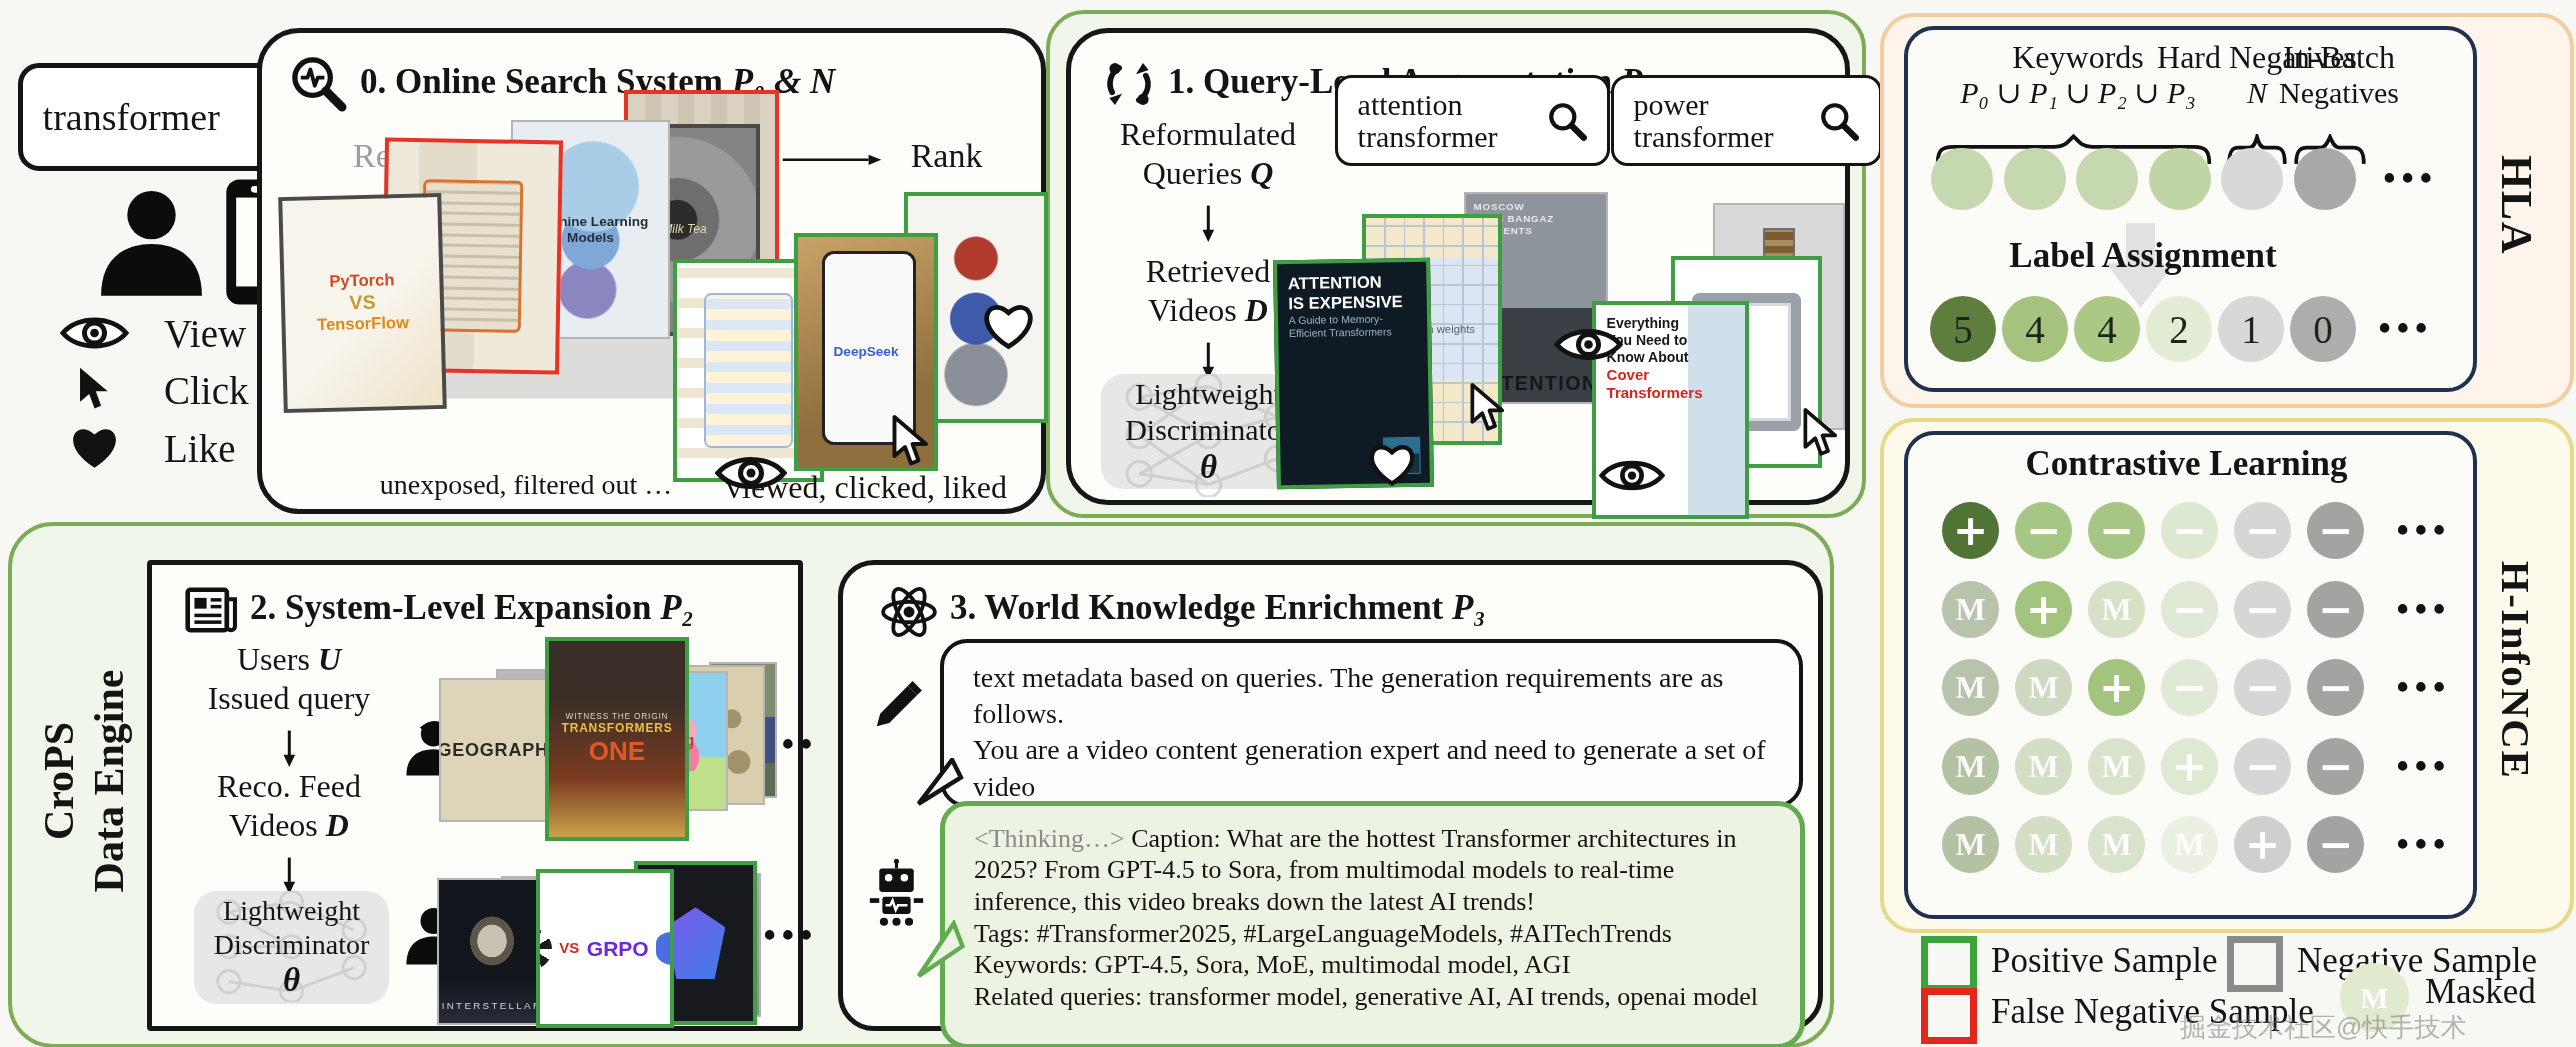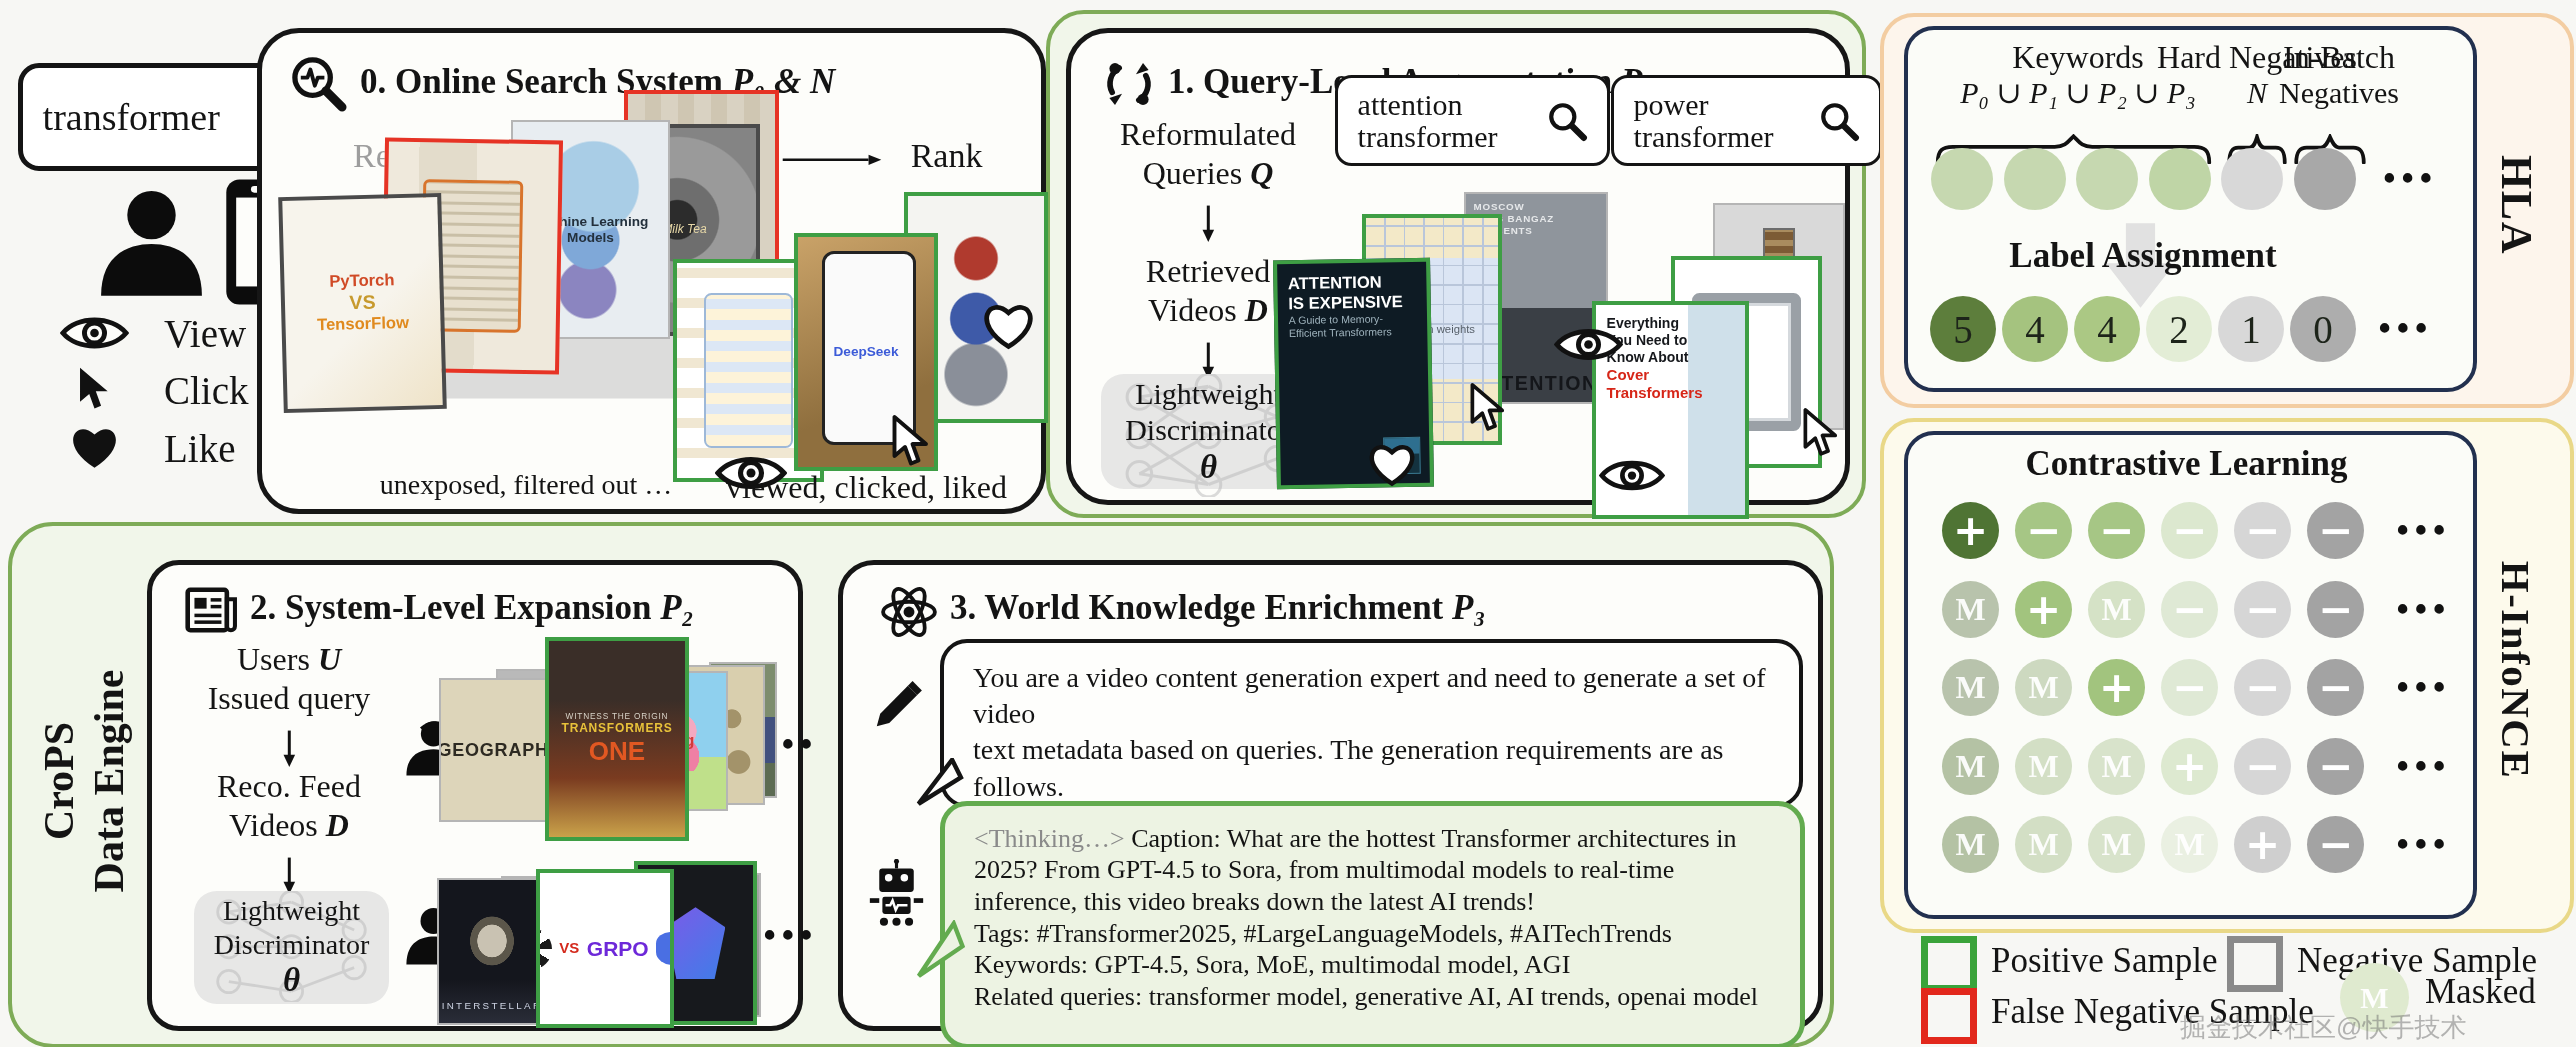--- a/index.html
+++ b/index.html
@@ -426,21 +426,21 @@
           <path d="M3,2 L3,28 L10,22 L14,33 L19,31 L15,20 L24,20 Z" fill="#fff" stroke="#111" stroke-width="2.6" stroke-linejoin="round"></path>
         </svg></div>
   </div>
 
   <div class="gwrap" style="left:7.5px;top:522px;width:1818px;height:518px;border-radius:45px;"></div>
   <div class="vlabel-left" style="left:85px;top:781px;">
     <div>CroPS</div>
       <div>Data Engine</div>
   </div>
 
-  <div class="blackpanel" style="left:147px;top:560px;width:646px;height:461px;border-radius:32px;">
+  <div class="blackpanel" style="left:147px;top:560px;width:646px;height:461px;border-radius:4px;">
     <div class="hicon" style="left:33px;top:19.6px;width:54px;height:50px;">
       <svg viewBox="0 0 40 34">
           <rect x="2" y="2" width="29" height="30" rx="2" fill="none" stroke="#111" stroke-width="3.4"></rect>
       <path d="M31,9 h6 v20 a3,3 0 0 1 -6,0 Z" fill="none" stroke="#111" stroke-width="3"></path>
       <rect x="7" y="8" width="9" height="8" fill="#111"></rect>
       <line x1="19" y1="9.5" x2="27" y2="9.5" stroke="#111" stroke-width="2.6"></line>
       <line x1="19" y1="14.5" x2="27" y2="14.5" stroke="#111" stroke-width="2.6"></line>
       <line x1="7" y1="21" x2="27" y2="21" stroke="#111" stroke-width="2.6"></line>
       <line x1="7" y1="26" x2="27" y2="26" stroke="#111" stroke-width="2.6"></line>
         </svg>
@@ -552,22 +552,22 @@
     <div class="ptitle" style="left:107px;top:22.6px;font-size:35px;">
       <span>3. World Knowledge Enrichment</span> <span class="mth">P₃</span>
     </div>
     <div class="hicon" style="left:26px;top:113px;width:56px;height:56px;">
       <svg viewBox="0 0 36 36">
           <path d="M5,31 L7.2,23 L25,5 L31,11 L13,29 Z" fill="#111"></path>
       <path d="M25,5 l3,-3 6,6 -3,3 z" fill="#111"></path>
         </svg>
     </div>
     <div class="bubble prompt" style="left:97px;top:74px;width:797px;height:128px;" id="p3-prompt">
+        <div><span>text metadata based on queries. The generation requirements are as follows.</span></div>
         <div><span>You are a video content generation expert and need to generate a set of video</span></div>
-        <div><span>text metadata based on queries. The generation requirements are as follows.</span></div>
         <div><span>Format: … Rules: …  </span><span style="font-weight: bold;">Example: …</span></div>
         <div><span>Query: {</span><span style="font-weight: bold;">transformer</span><span>}</span></div>
       </div>
     <svg class="tail" style="left:72px;top:193px;width:53px;height:53px;" viewBox="0 0 60 60">
       <polygon points="42,2 4,52 52,22" fill="#fefefc" stroke="#141414" stroke-width="5"></polygon>
       </svg>
     <div class="hicon" style="left:21px;top:294px;width:65px;height:69px;">
       <svg viewBox="0 0 40 44">
           <g fill="#111">
         <rect x="9" y="6" width="22" height="15" rx="2"></rect>

